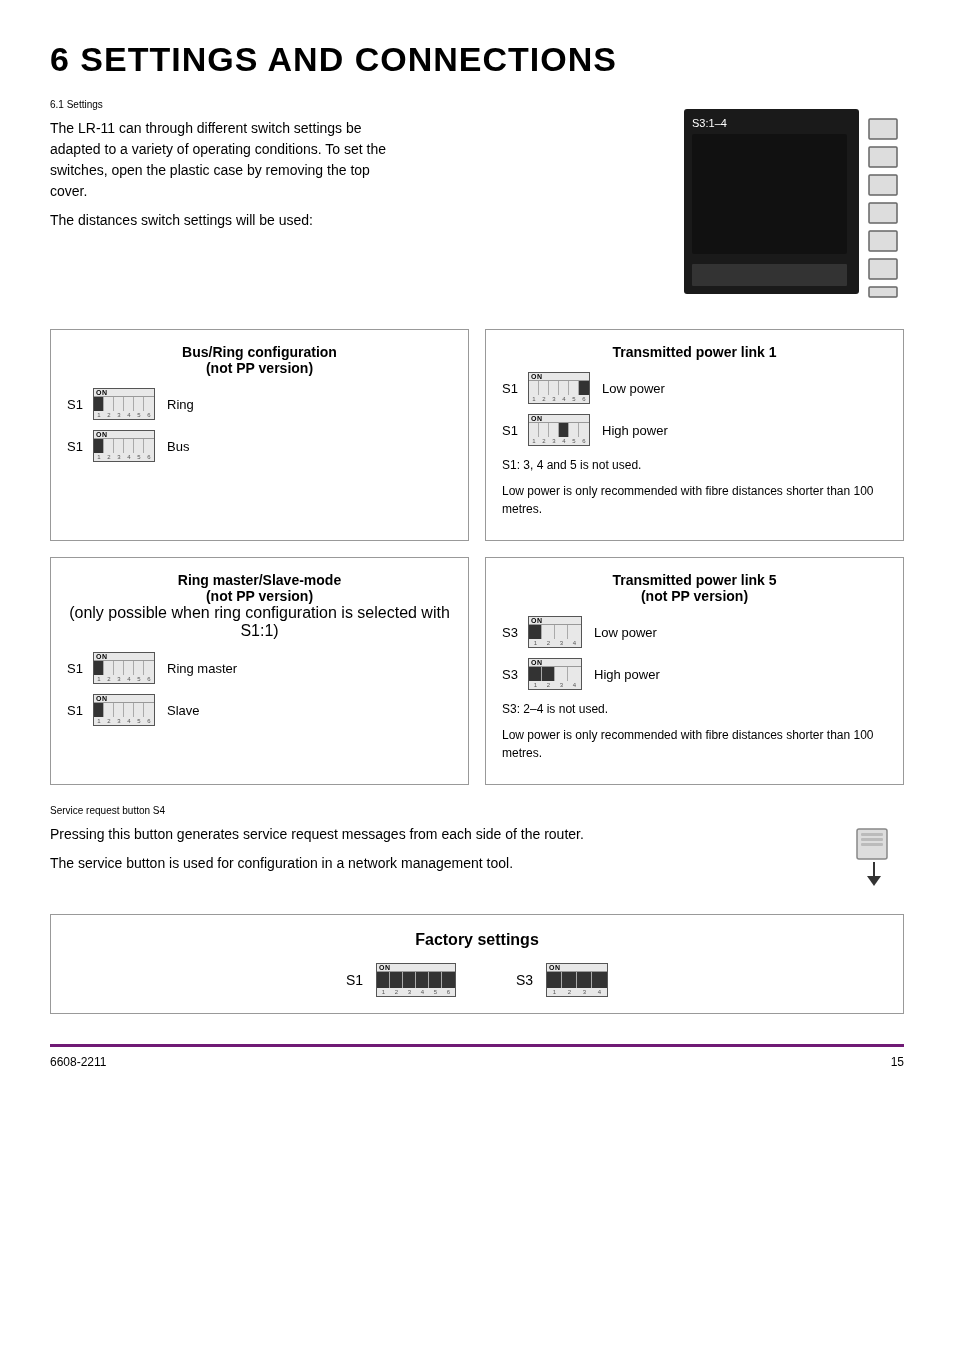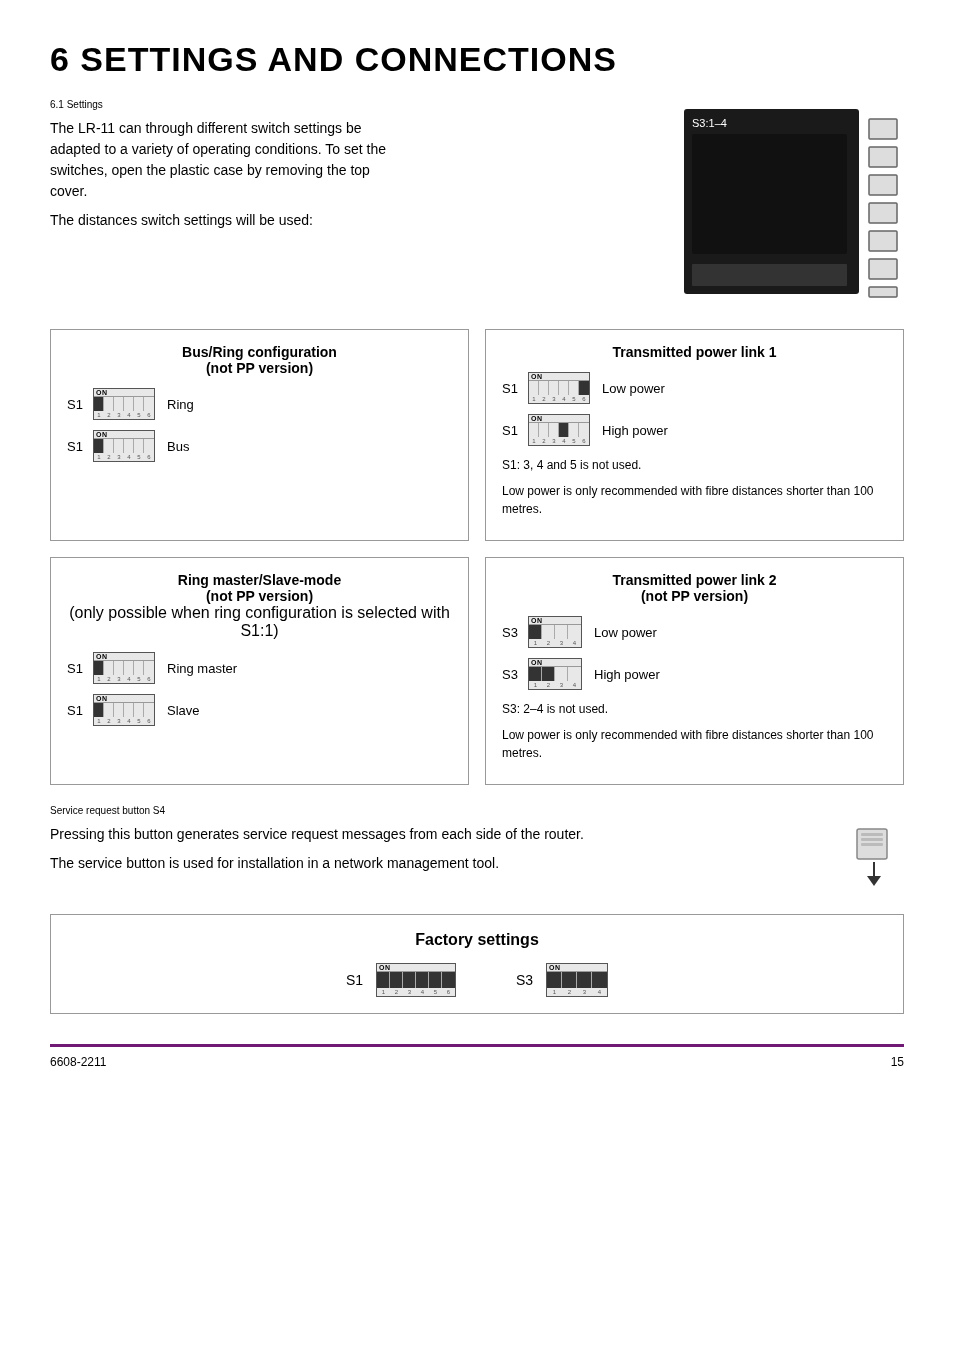--- a/index.html
+++ b/index.html
@@ -398,21 +398,21 @@
             <span class="dip-num">6</span>
           </div>
         </div>
       </div>
       <span class="dip-description">Slave</span>
     </div>
   </div>
 
   <div class="switch-box">
     <div class="switch-box-title">
-      <span>Transmitted power link 2</span><br>
+      <span>Transmitted power link 5</span><br>
       <span>(not PP version)</span>
     </div>
 
     <div class="dip-row">
       <span class="dip-label">S3</span>
       <div class="dip-switch">
         <div class="dip-body">
           <div class="dip-on-label">ON</div>
           <div class="dip-switches-row">
             <div class="dip-btn-4 on"></div>
@@ -456,21 +456,21 @@
     <p class="note-text">Low power is only recommended with fibre distances shorter than 100 metres.</p>
   </div>
 
 </div>
 
 <div class="service-section">
   <h2 class="section-title">Service request button S4</h2>
   <div class="service-content">
     <div class="service-text">
       <p>Pressing this button generates service request messages from each side of the router.</p>
-      <p>The service button is used for installation in a network management tool.</p>
+      <p>The service button is used for configuration in a network management tool.</p>
     </div>
     <div class="service-diagram">
       <svg width="55" height="70" viewBox="0 0 55 70">
 
         <rect x="10" y="5" width="30" height="30" fill="#ddd" stroke="#888" stroke-width="1.5" rx="2"></rect>
 
         <rect x="14" y="9" width="22" height="3" fill="#bbb" rx="1"></rect>
         <rect x="14" y="14" width="22" height="3" fill="#bbb" rx="1"></rect>
         <rect x="14" y="19" width="22" height="3" fill="#bbb" rx="1"></rect>
 

